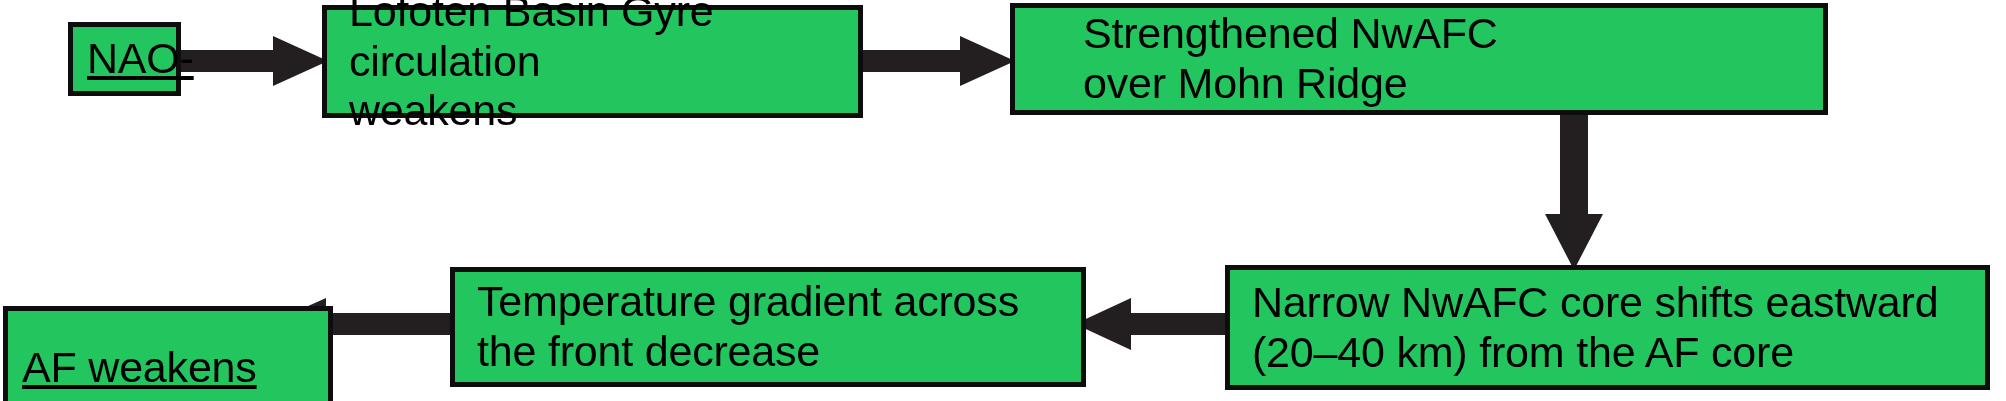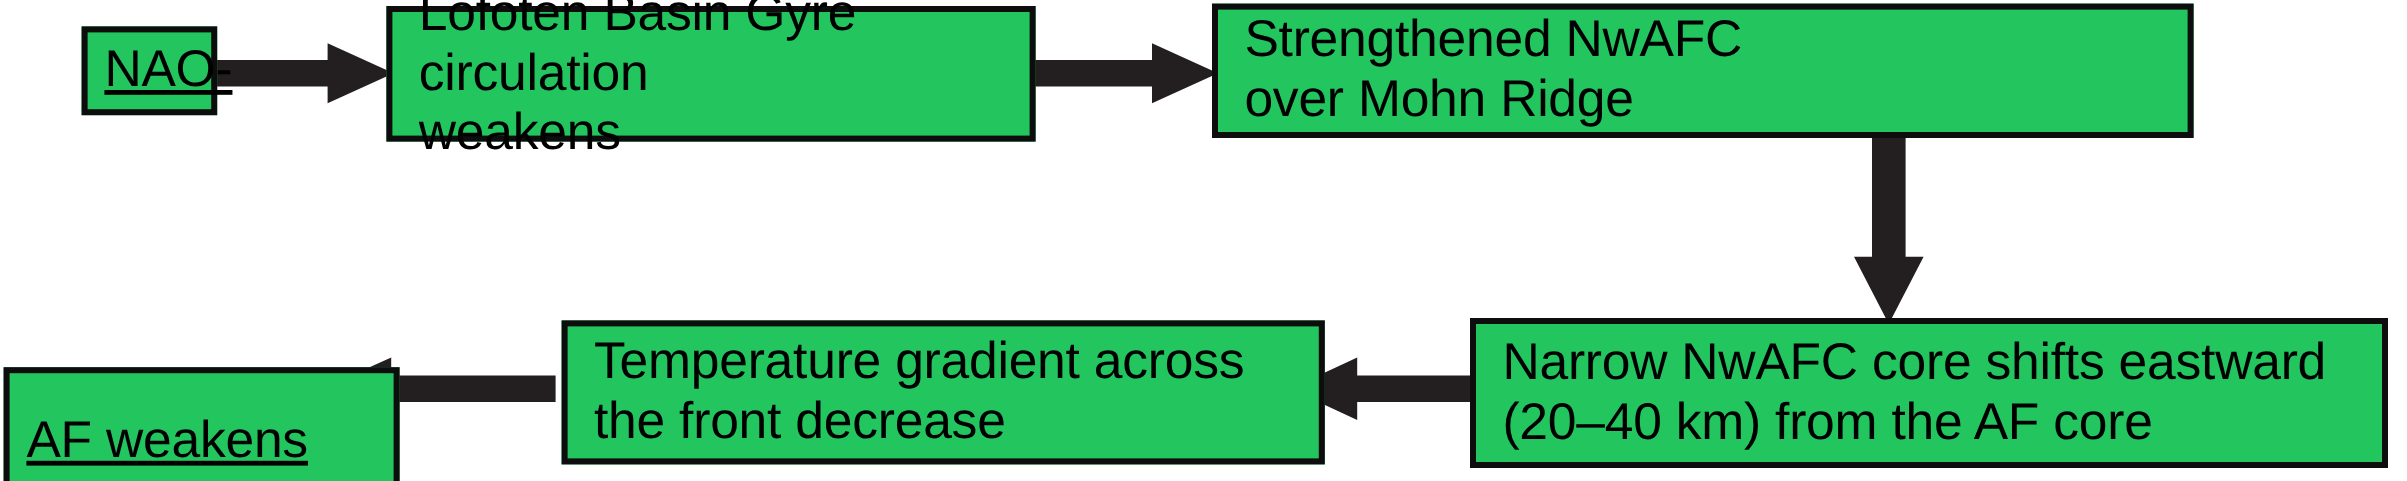--- a/index.html
+++ b/index.html
@@ -78,42 +78,42 @@
     <span class="node-label">Lofoten Basin Gyre circulation
 weakens</span>
   </div>
 
   <div class="arrow" style="left:860px; top:36px; width:155px; height:50px;">
     <svg width="155" height="50" viewBox="0 0 155 50" aria-hidden="true">
       <path class="arrow-shape" d="M0,14 L100,14 L100,0 L155,25 L100,50 L100,36 L0,36 Z"></path>
     </svg>
   </div>
 
-  <div class="node" style="left:1010px; top:3px; width:818px; height:112px;">
+  <div class="node" style="left:1010px; top:3px; width:818px; height:112px;padding-left:46px;">
     <span class="node-label">Strengthened NwAFC
 over Mohn Ridge</span>
   </div>
 
   <div class="arrow" style="left:1545px; top:110px; width:58px; height:160px;">
     <svg width="58" height="160" viewBox="0 0 58 160" aria-hidden="true">
       <path class="arrow-shape" d="M15,0 L43,0 L43,104 L58,104 L29,160 L0,104 L15,104 Z"></path>
     </svg>
   </div>
 
   <div class="node center-text" style="left:3px; top:262px; width:330px; height:124px;margin-top:44px;">
     <span class="node-label">AF weakens</span>
   </div>
 
   <div class="arrow" style="left:268px; top:298px; width:195px; height:52px;">
     <svg width="195" height="52" viewBox="0 0 195 52" aria-hidden="true">
       <path class="arrow-shape" d="M195,15 L58,15 L58,0 L0,26 L58,52 L58,37 L195,37 Z"></path>
     </svg>
   </div>
 
-  <div class="node" style="left:468px; top:267px; width:636px; height:120px;">
+  <div class="node" style="left:450px; top:267px; width:636px; height:120px;">
     <span class="node-label">Temperature gradient across
 the front decrease</span>
   </div>
 
   <div class="arrow" style="left:1075px; top:298px; width:160px; height:52px;">
     <svg width="160" height="52" viewBox="0 0 160 52" aria-hidden="true">
       <path class="arrow-shape" d="M160,15 L56,15 L56,0 L0,26 L56,52 L56,37 L160,37 Z"></path>
     </svg>
   </div>
 

